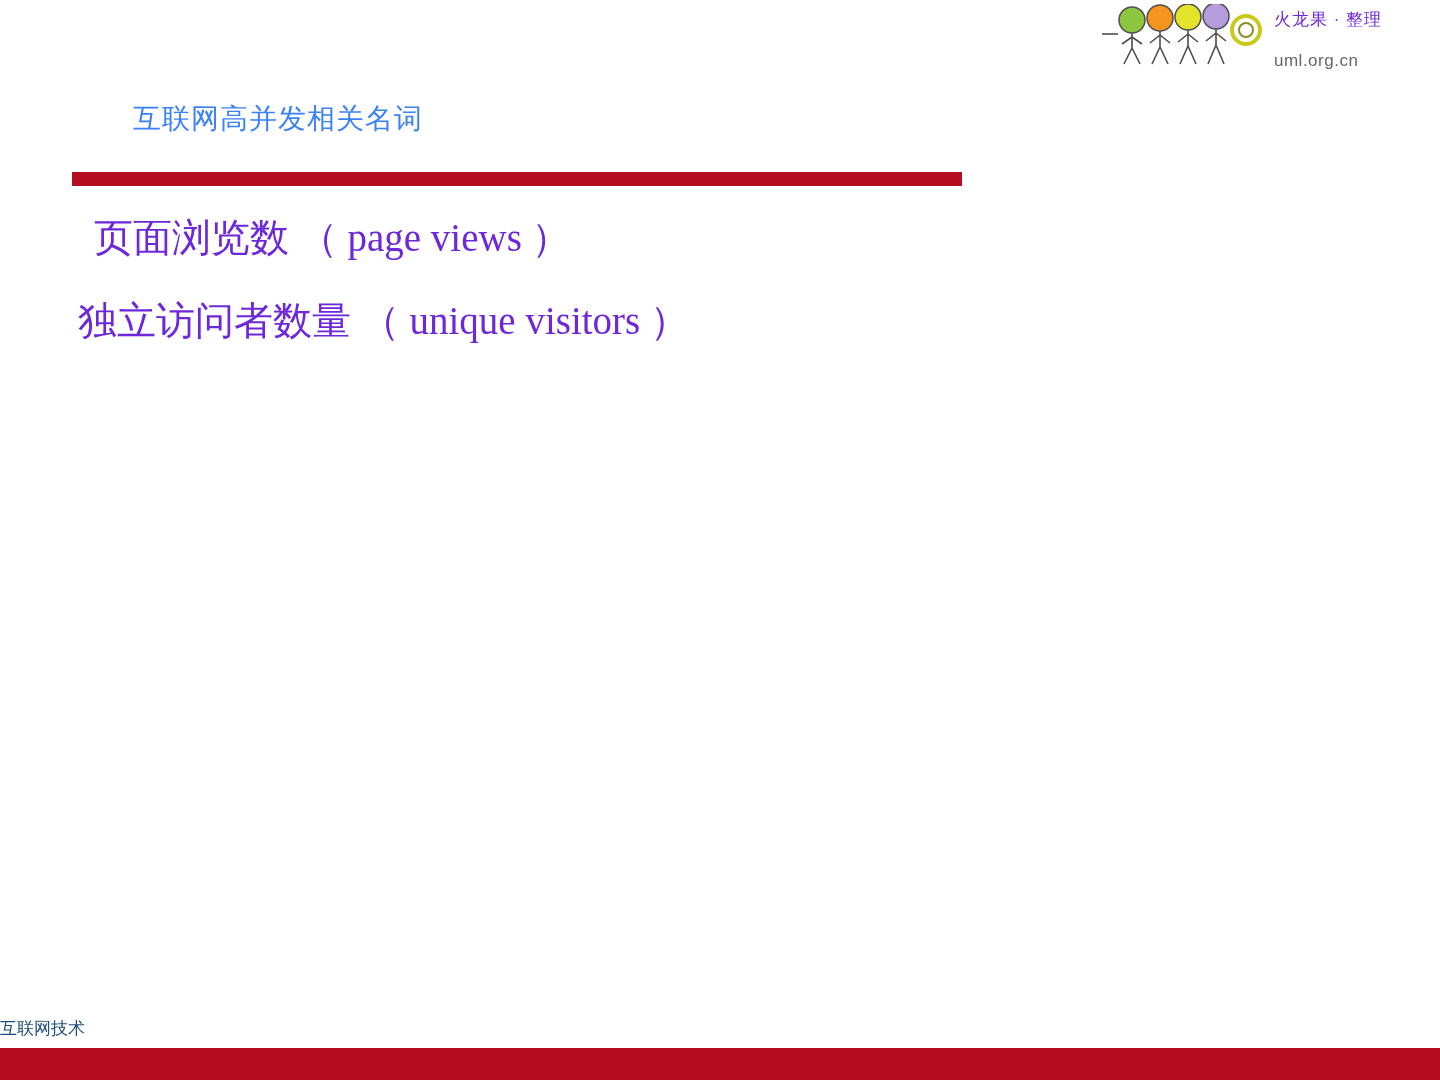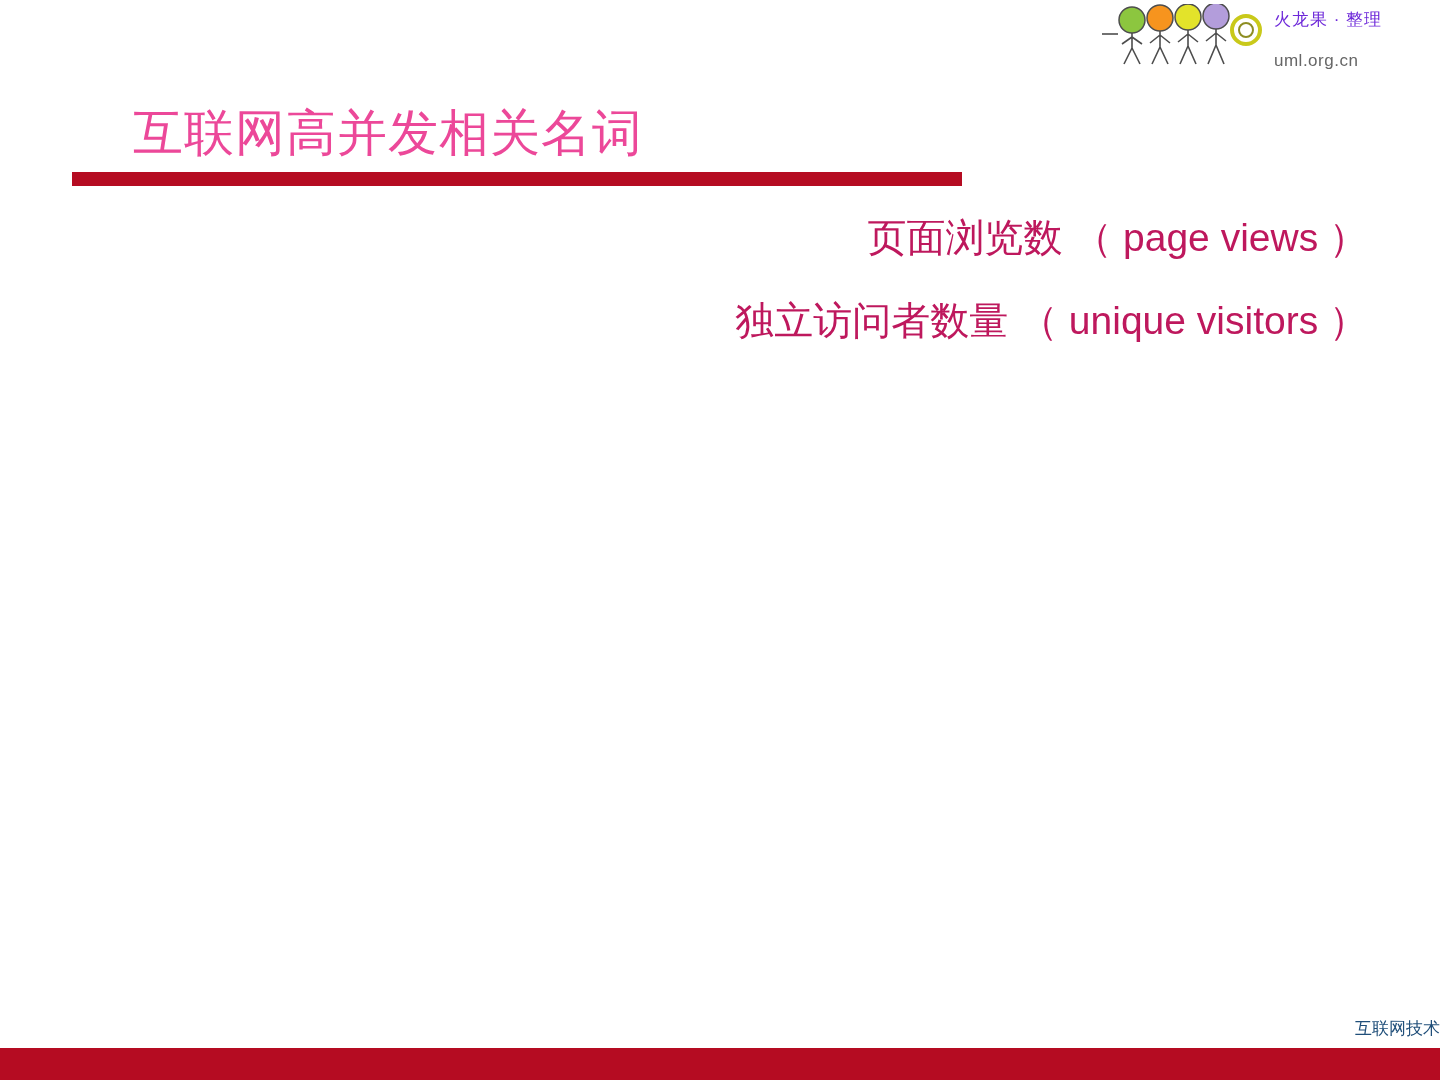--- a/index.html
+++ b/index.html
@@ -50,22 +50,22 @@
     letter-spacing: 0.5px;
     margin-top: 20px;
     white-space: nowrap;
   }
 
   
   .slide-title {
     position: absolute;
     left: 133px;
     top: 100px;
-    font-size: 50px;
-    color: #ec4899;
+    font-size: 28px;
+    color: #3b82f6;
     font-family: "Liberation Serif", serif;
     letter-spacing: 1px;
     white-space: nowrap;
   }
   .title-rule {
     position: absolute;
     left: 72px;
     top: 172px;
     width: 890px;
     height: 14px;
@@ -74,37 +74,36 @@
 
   
   .body-block {
     position: absolute;
     left: 78px;
     top: 218px;
     width: 1290px;
   }
   .line {
     font-size: 39px;
-    color: #be185d;
+    color: #6d28d9;
     line-height: 1.0;
     margin-bottom: 44px;
     white-space: nowrap;
-    font-family: Liberation Sans, sans-serif;
-    text-align: right;
+    font-family: Liberation Serif, serif;
   }
   .indent-1 { padding-left: 16px; }
   .indent-0 { padding-left: 0px; }
 
   
   .footer-label {
     position: absolute;
     left: 0;
     right: 0;
     bottom: 40px;
-    text-align: right;
+    text-align: left;
     font-size: 17px;
     color: #1f4e79;
     font-family: "Liberation Sans", sans-serif;
   }
   .footer-bar {
     position: absolute;
     left: 0;
     bottom: 0;
     width: 1440px;
     height: 32px;

